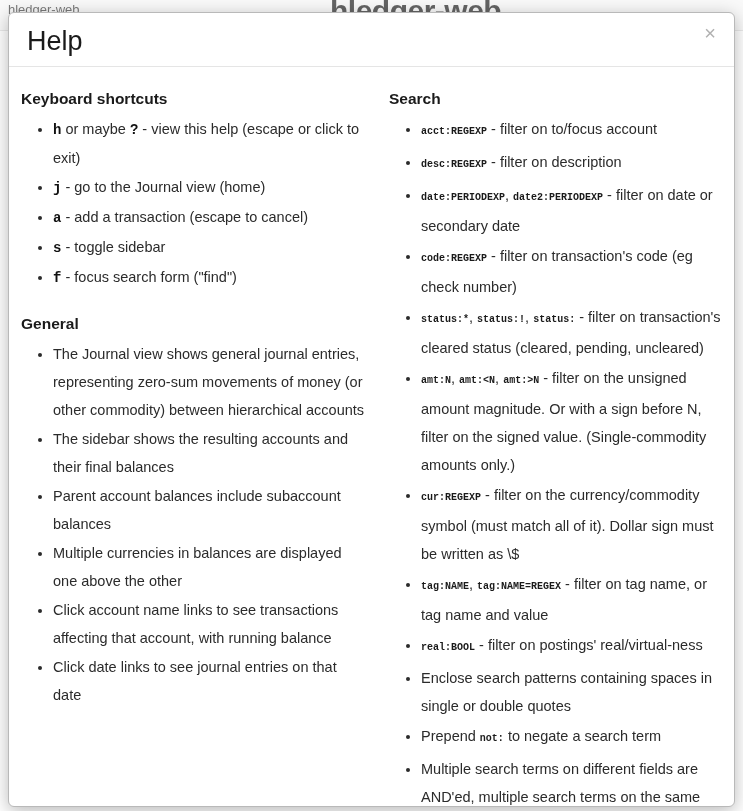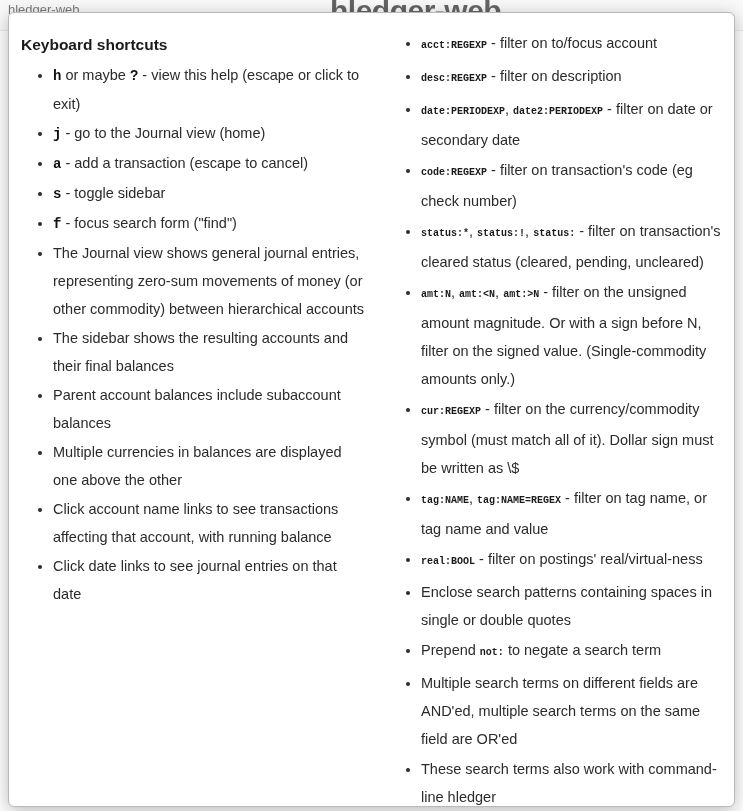--- a/index.html
+++ b/index.html
@@ -157,20 +157,24 @@
 
 <div class="page-behind">
   <div class="behind-topbar"></div>
   <div class="behind-brand">hledger-web</div>
   <div class="behind-title">hledger-web</div>
   <div class="behind-divider"></div>
   <div class="behind-dim"></div>
 </div>
 
 <div class="modal">
+  <div class="modal-header">
+    <h1 class="modal-title">Help</h1>
+    <button class="modal-close">×</button>
+  </div>
 
   <div class="modal-body">
     <div class="cols">
 
       <div class="col-left">
         <h4 class="section">Keyboard shortcuts</h4>
         <ul class="bullets">
           <li>
             <span class="kbd">h</span><span> or maybe </span><span class="kbd">?</span><span> - view this help (escape or click to exit)</span>
           </li>
@@ -181,31 +185,33 @@
             <span class="kbd">a</span><span> - add a transaction (escape to cancel)</span>
           </li>
           <li>
             <span class="kbd">s</span><span> - toggle sidebar</span>
           </li>
           <li>
             <span class="kbd">f</span><span> - focus search form ("find")</span>
           </li>
         </ul>
 
+        <h4 class="section general">General</h4>
         <ul class="bullets">
           <li>The Journal view shows general journal entries, representing zero-sum movements of money (or other commodity) between hierarchical accounts</li>
           <li>The sidebar shows the resulting accounts and their final balances</li>
           <li>Parent account balances include subaccount balances</li>
           <li>Multiple currencies in balances are displayed one above the other</li>
           <li>Click account name links to see transactions affecting that account, with running balance</li>
           <li>Click date links to see journal entries on that date</li>
         </ul>
       </div>
 
       <div class="col-right">
+        <h4 class="section">Search</h4>
         <ul class="bullets right">
           <li>
             <code>acct:REGEXP</code><span> - filter on to/focus account</span>
           </li>
           <li>
             <code>desc:REGEXP</code><span> - filter on description</span>
           </li>
           <li>
             <code>date:PERIODEXP</code><span>, </span><code>date2:PERIODEXP</code><span> - filter on date or secondary date</span>
           </li>

